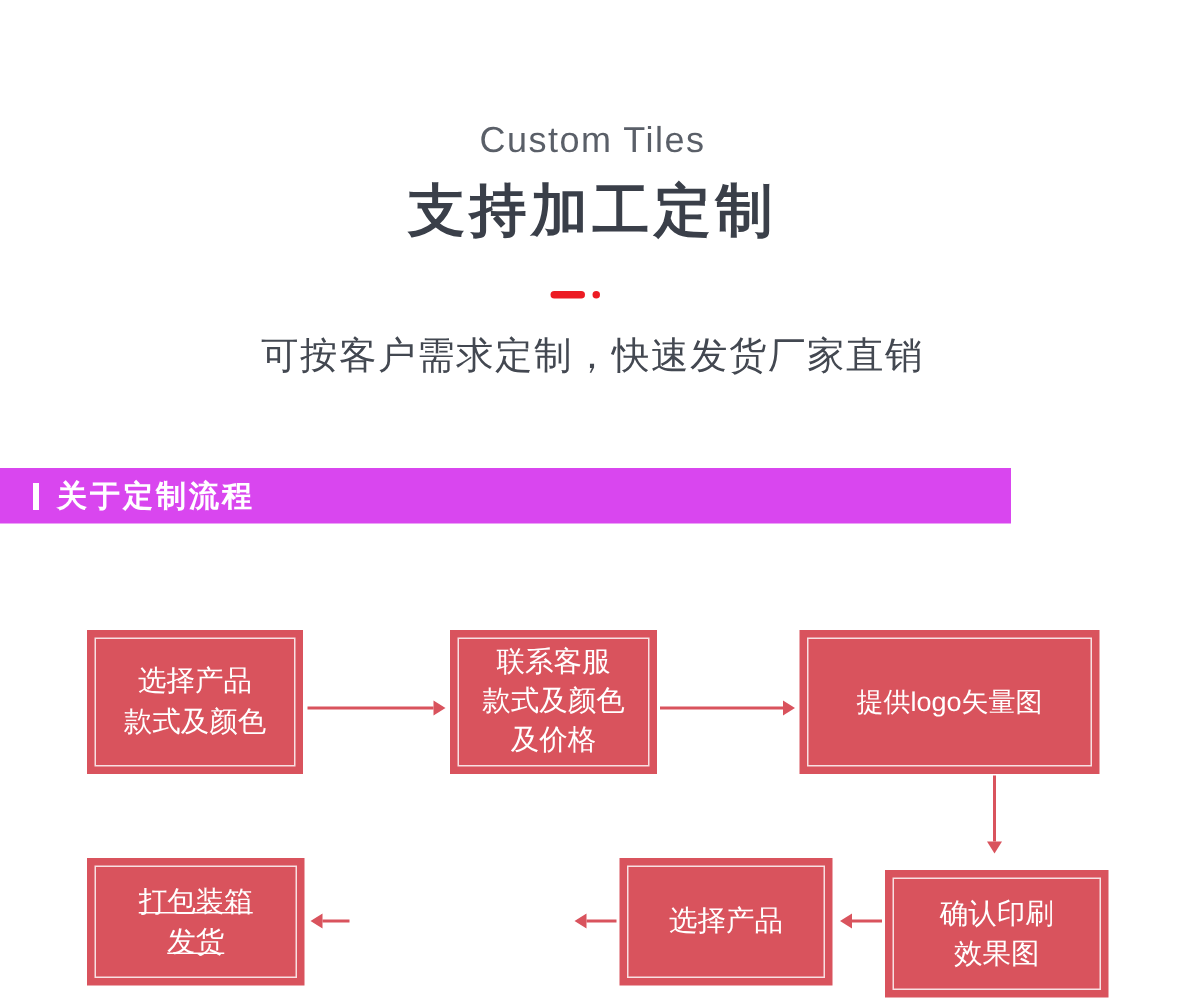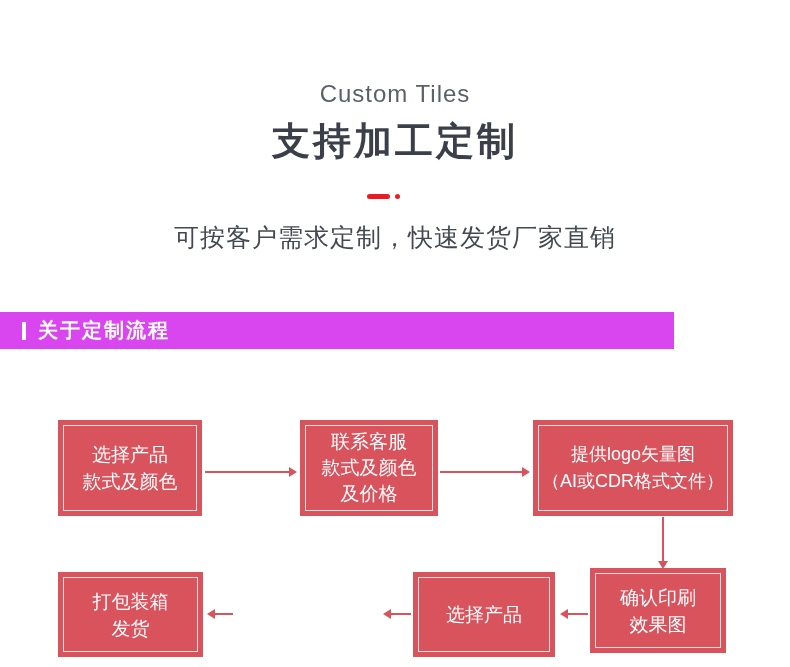--- a/index.html
+++ b/index.html
@@ -26,24 +26,24 @@
 
   
   .flow-box { position:absolute; background:#d9535d; color:#ffffff;
               display:flex; flex-direction:column; justify-content:center; align-items:center;
               text-align:center; font-size:19px; line-height:27px; }
   .flow-box::after { content:''; position:absolute; left:5px; right:5px; top:5px; bottom:5px;
                      border:1px solid rgba(255,255,255,0.82); pointer-events:none; }
   .b1 { left:58px;  top:420px; width:144px; height:96px;align-items:center; }
   .b2 { left:300px; top:420px; width:138px; height:96px; line-height:26px; }
   .b3 { left:533px; top:420px; width:200px; height:96px; font-size:18px; }
-  .bA { left:58px;  top:572px; width:145px; height:85px; }
+  .bA { left:58px;  top:572px; width:145px; height:85px;text-decoration:underline; }
   .bB { left:235px; top:572px; width:142px; height:85px; }
   .bC { left:413px; top:572px; width:142px; height:85px; }
-  .bD { left:590px; top:568px; width:136px; height:85px; }
+  .bD { left:590px; top:580px; width:149px; height:85px; }
 
   
   .arrow { position:absolute; background:#d9535d; }
   .arrow-h { height:2px; }
   .arrow-v { width:2px; }
   .arrow-right::after { content:''; position:absolute; right:-8px; top:-4px; width:0; height:0;
     border-left:8px solid #d9535d; border-top:5px solid transparent; border-bottom:5px solid transparent; }
   .arrow-left::before { content:''; position:absolute; left:-8px; top:-4px; width:0; height:0;
     border-right:8px solid #d9535d; border-top:5px solid transparent; border-bottom:5px solid transparent; }
   .arrow-down::after { content:''; position:absolute; bottom:-8px; left:-4px; width:0; height:0;
@@ -77,21 +77,20 @@
     <div>选择产品</div>
     <div>款式及颜色</div>
   </div>
   <div class="flow-box b2">
     <div>联系客服</div>
     <div>款式及颜色</div>
     <div>及价格</div>
   </div>
   <div class="flow-box b3">
     <div>提供logo矢量图</div>
-    <div>（AI或CDR格式文件）</div>
   </div>
 
   <div class="flow-box bA">
     <div>打包装箱</div>
     <div>发货</div>
   </div>
   <div class="flow-box bC">
     <div>选择产品</div>
   </div>
   <div class="flow-box bD">

